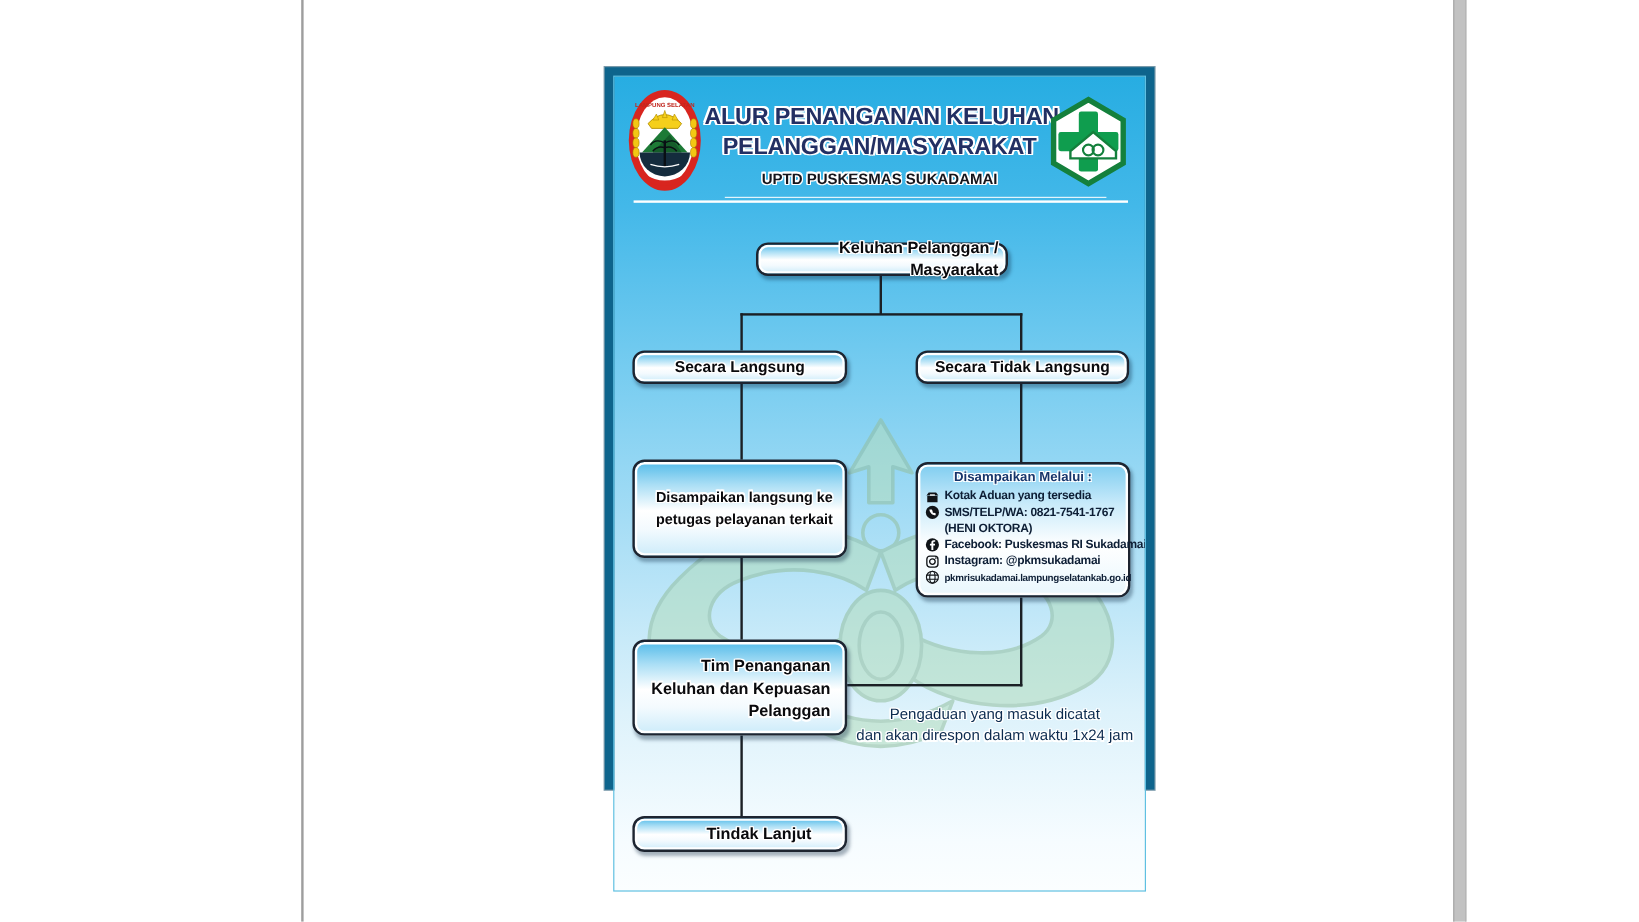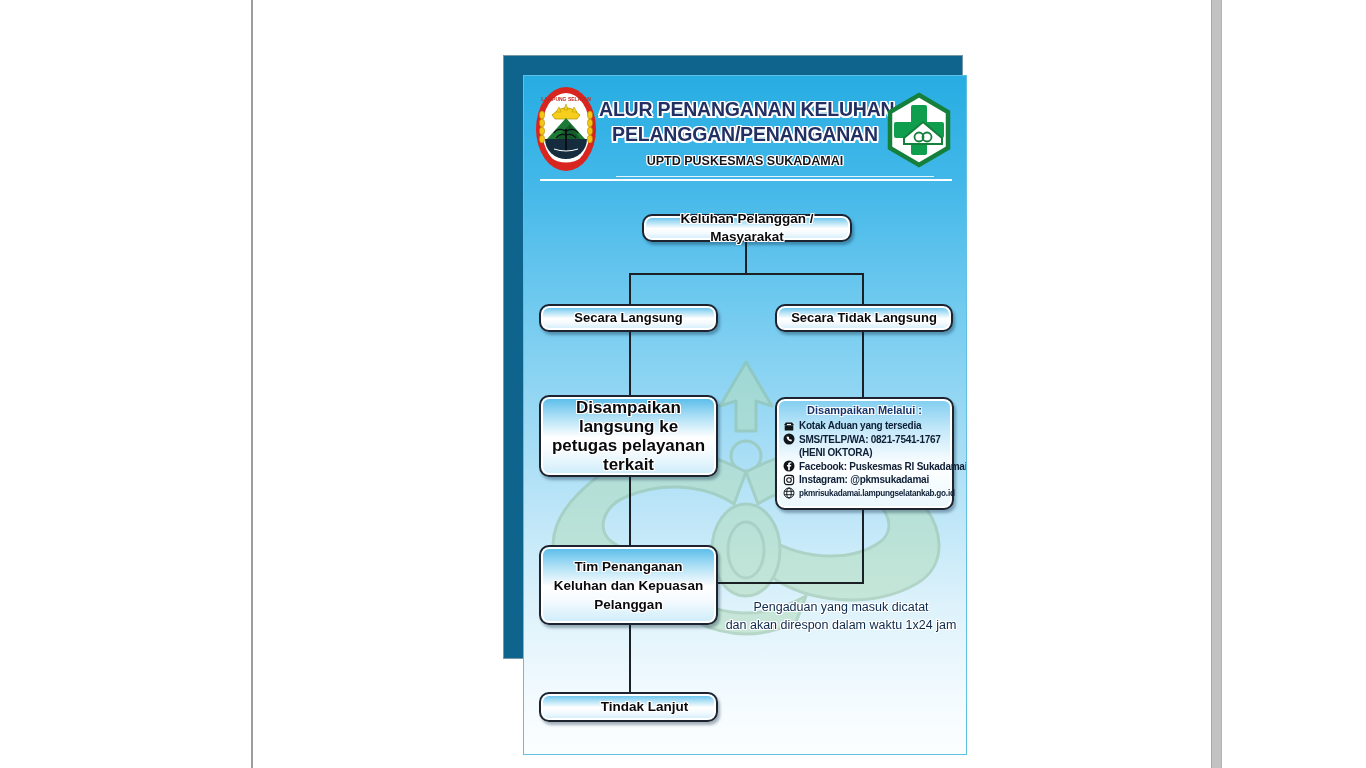--- a/index.html
+++ b/index.html
@@ -7,21 +7,21 @@
               font-family:"Liberation Sans", sans-serif; }
 
   
   .page-edge-line { position:absolute; left:251px; top:0; width:2px; height:768px;
                     background:#9d9d9d; }
   .scrollbar-track { position:absolute; left:1211px; top:0; width:11px; height:768px;
                      background:#c2c2c2; border-left:1px solid #a7a7a7; border-right:1px solid #b3b3b3; }
 
   
   .poster { position:absolute; left:504px; top:56px; width:458px; height:602px;
-            background:#0e648c; padding:19px; box-shadow:0 0 0 1px rgba(10,70,100,.55); }
+            background:#0e648c; padding:7px; box-shadow:0 0 0 1px rgba(10,70,100,.55); }
   .poster-inner { position:relative; width:444px; height:680px;
             border:1px solid #5fc0e2;
             background:linear-gradient(180deg,#27ade2 0%,#43b8e9 16%,#76ccf0 36%,
                         #aee0f6 58%,#ddf2fb 78%,#f6fcff 94%,#fbfeff 100%);
             overflow:hidden; }
 
   
   .watermark { position:absolute; left:12px; top:268px; width:420px; height:300px; opacity:.55; }
 
   
@@ -37,21 +37,21 @@
   .logo-left  { position:absolute; left:10px;  top:9px;  width:64px; height:88px; }
   .logo-right { position:absolute; left:360px; top:16px; width:70px; height:76px; }
   .divider-main { position:absolute; left:16px; top:103px; width:412px; height:2px; background:#ffffff; }
   .divider-sub  { position:absolute; left:92px; top:100px; width:318px; height:1px; background:rgba(255,255,255,.85); }
 
   
   .flow-box { position:absolute; border:2px solid #1d2430; border-radius:10px;
               background:linear-gradient(180deg,#54bbe9 0%,#a9def5 24%,#ffffff 52%,
                           #f3fafe 72%,#cdecfa 100%);
               box-shadow:inset 0 0 0 2px #ffffff, 2px 3px 3px rgba(10,35,60,.35);
-              display:flex; align-items:center; justify-content:center; text-align:center; }
+              display:flex; align-items:center; justify-content:center; text-align:right; }
   .flow-label { font-weight:bold; color:#0a0a0d; font-size:13px; line-height:18px; padding:0 6px;
                 text-shadow:-1px -1px 0 #fff,1px -1px 0 #fff,-1px 1px 0 #fff,1px 1px 0 #fff,
                             0 -1px 0 #fff,0 1px 0 #fff,-1px 0 0 #fff,1px 0 0 #fff; }
   .box-root   { left:118px; top:138px; width:210px; height:28px; }
   .box-bleft  { left:15px;  top:228px; width:179px; height:28px; }
   .box-bright { left:251px; top:228px; width:178px; height:28px; }
   .box-lstep  { left:15px;  top:319px; width:179px; height:82px; }
   .box-team   { left:15px;  top:469px; width:179px; height:80px; }
   .box-final  { left:15px;  top:616px; width:179px; height:30px; }
 
@@ -123,21 +123,21 @@
           <ellipse cx="8" cy="54" rx="2.6" ry="4"></ellipse>
         <ellipse cx="56" cy="30" rx="2.6" ry="4"></ellipse>
           <ellipse cx="56" cy="38" rx="2.6" ry="4"></ellipse>
         <ellipse cx="56" cy="46" rx="2.6" ry="4"></ellipse>
           <ellipse cx="56" cy="54" rx="2.6" ry="4"></ellipse>
       </g>
     </svg>
 
     <div class="hdr-title-wrap">
       <div class="hdr-title">ALUR PENANGANAN KELUHAN</div>
-      <div class="hdr-title">PELANGGAN/PENANGANAN</div>
+      <div class="hdr-title">PELANGGAN/MASYARAKAT</div>
       <div class="hdr-sub">UPTD PUSKESMAS SUKADAMAI</div>
     </div>
 
     <svg class="logo-right" viewBox="0 0 70 76">
       <polygon points="35,3 64,20 64,56 35,73 6,56 6,20" fill="#ffffff" stroke="#14803c" stroke-width="4.5"></polygon>
       <rect x="27" y="13" width="16" height="50" rx="2" fill="#0f9d4e"></rect>
       <rect x="10" y="30" width="50" height="16" rx="2" fill="#0f9d4e"></rect>
       <path d="M20,46 L39,30 L58,46 v6 H20 z" fill="#ffffff" stroke="#14803c" stroke-width="2"></path>
       <circle cx="35" cy="45" r="4.5" fill="none" stroke="#14803c" stroke-width="1.8"></circle>
       <circle cx="43" cy="45" r="4.5" fill="none" stroke="#14803c" stroke-width="1.8"></circle>
@@ -163,21 +163,21 @@
 
     <div class="flow-box box-bleft">
       <span class="flow-label">Secara Langsung</span>
     </div>
 
     <div class="flow-box box-bright">
       <span class="flow-label">Secara Tidak Langsung</span>
     </div>
 
     <div class="flow-box box-lstep">
-      <span class="flow-label" style="font-size:17px; line-height:19px; padding:0 10px;">Disampaikan langsung ke petugas pelayanan terkait</span>
+      <span class="flow-label" style="font-size:12px; line-height:19px; padding:0 10px;">Disampaikan langsung ke petugas pelayanan terkait</span>
     </div>
 
     <div class="box-channels">
       <div class="channels-heading">Disampaikan Melalui :</div>
       <div class="channel-row">
         <span class="channel-icon">
           <svg viewBox="0 0 14 14" width="12" height="12">
               <path fill="#111418" d="M2,6.2 h10 v6 h-10 z M1.2,5.8 l2.2-3 h7.2 l2.2,3 z"></path>
               <rect x="4.6" y="4.6" width="4.8" height="1.3" fill="#ffffff"></rect>
             </svg>

